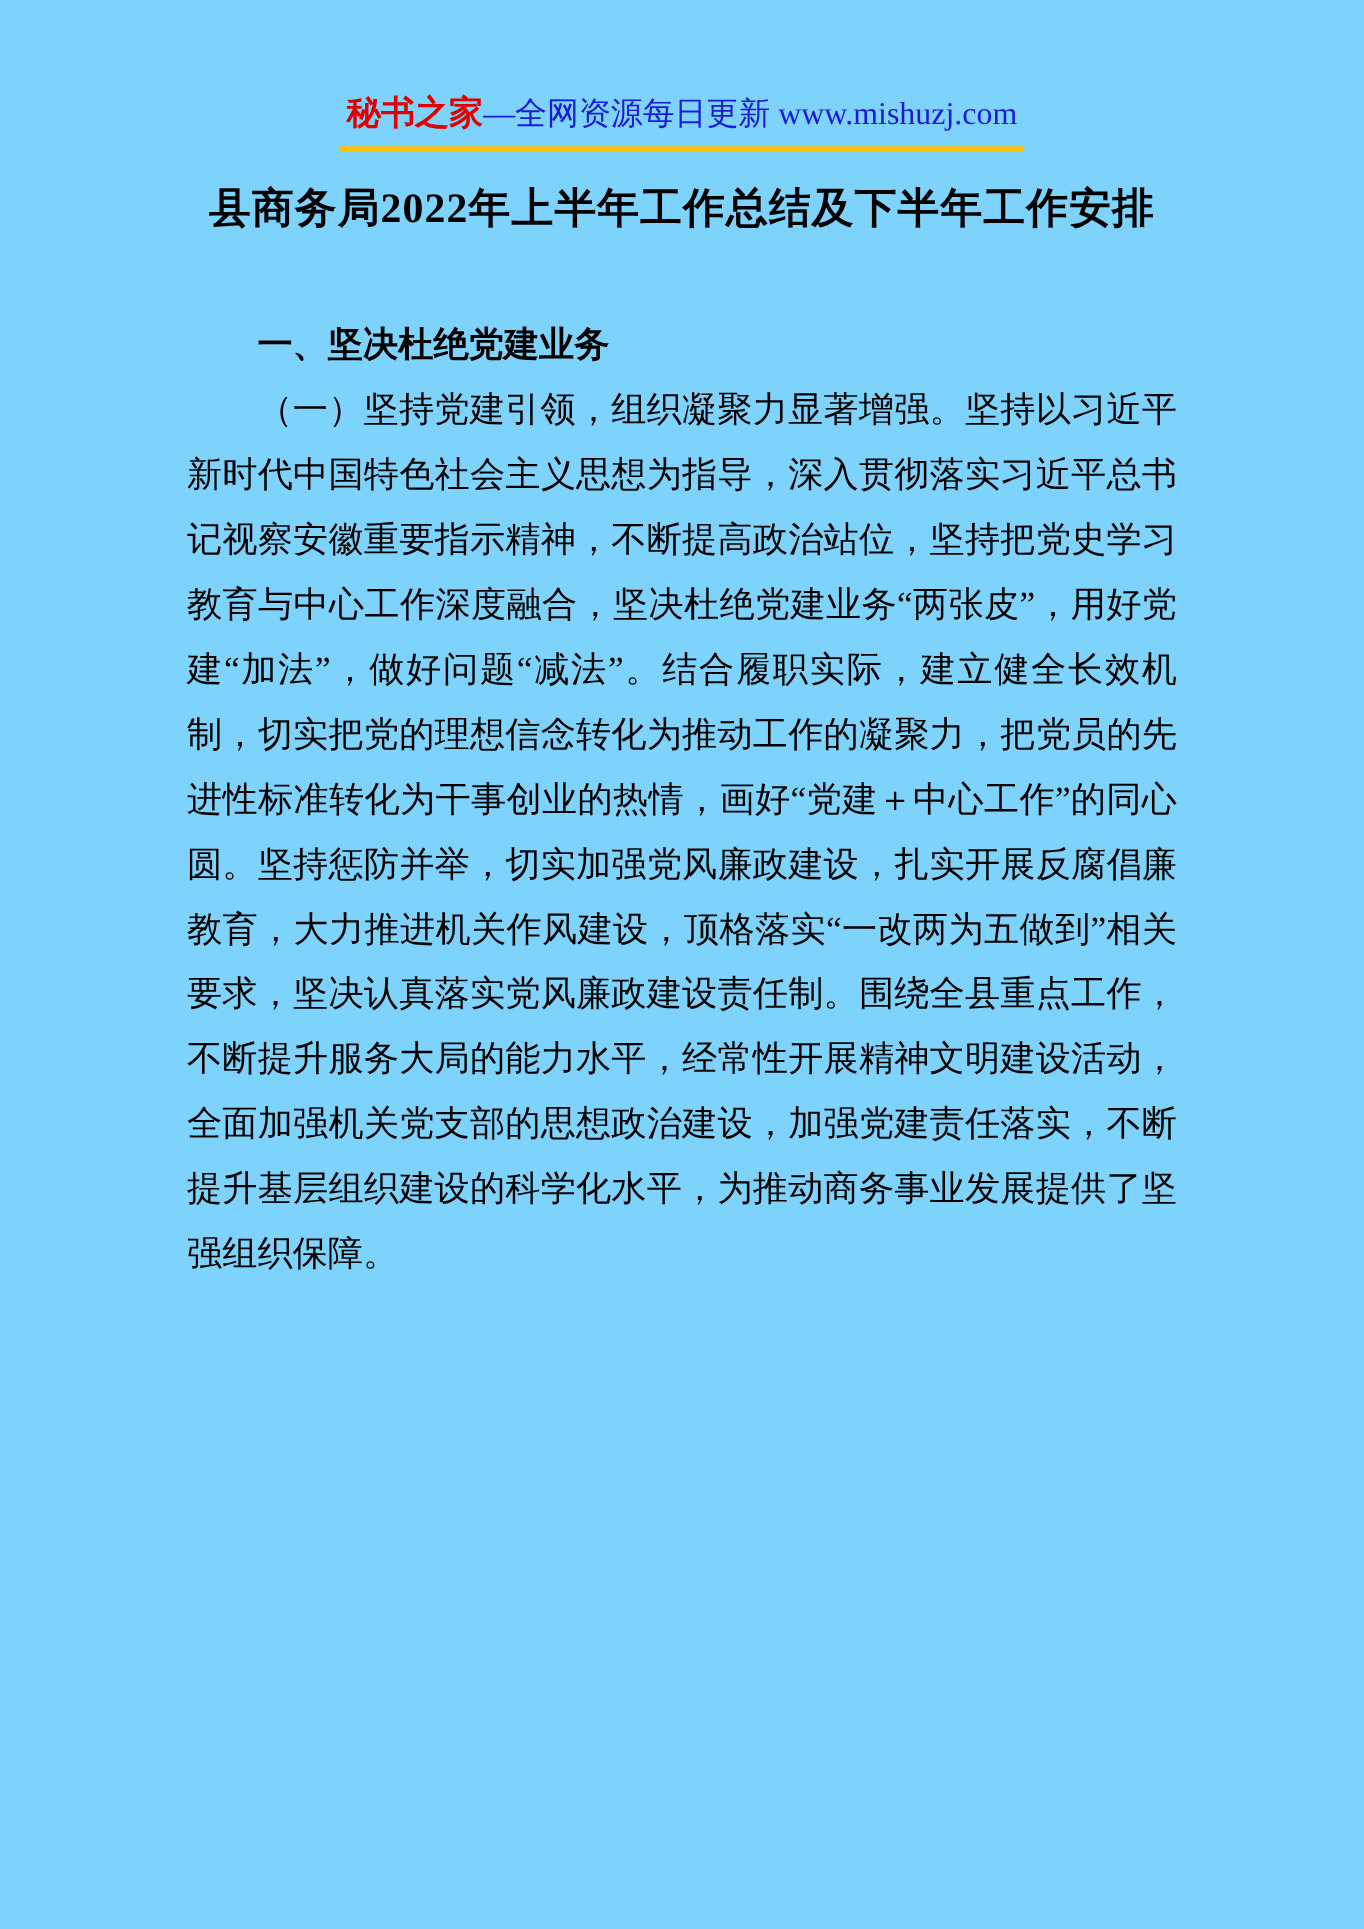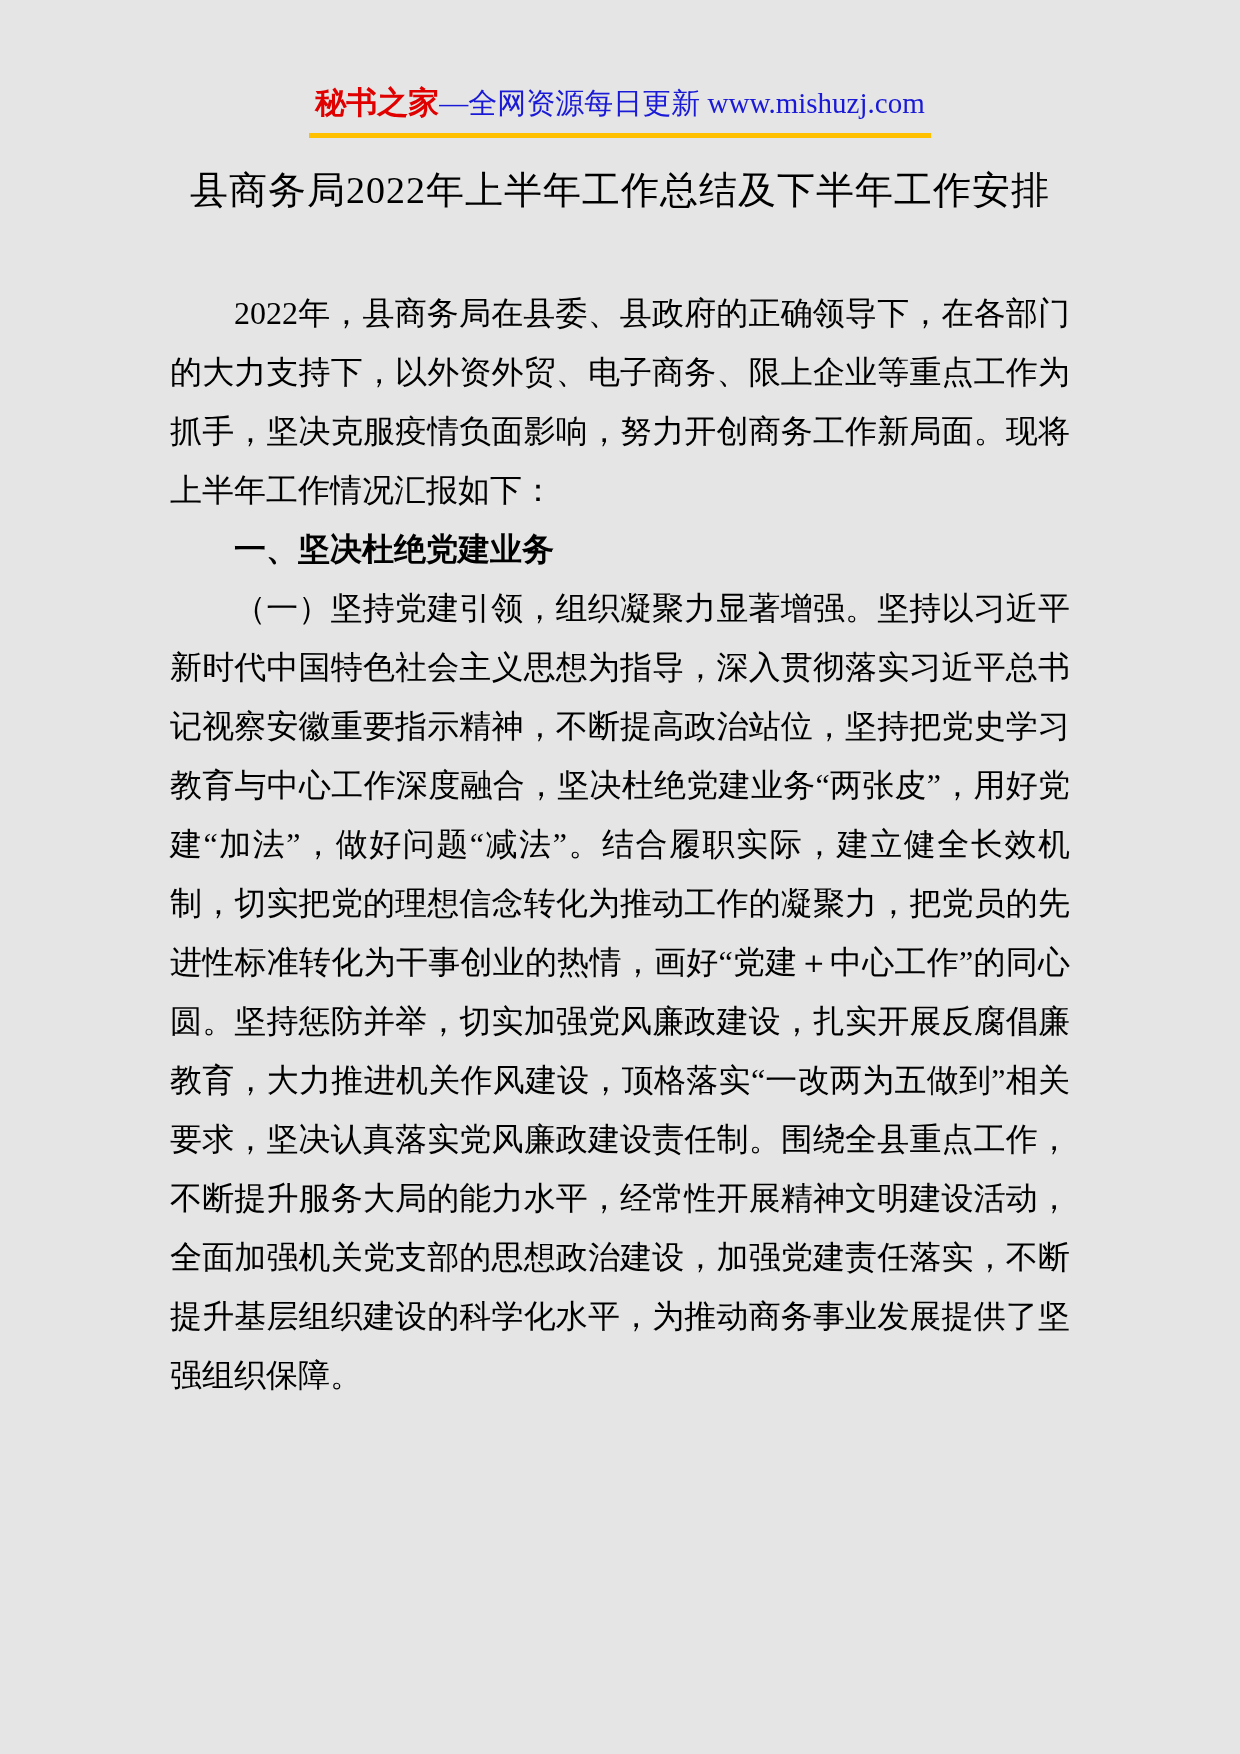--- a/index.html
+++ b/index.html
@@ -5,21 +5,21 @@
   * { margin: 0; padding: 0; box-sizing: border-box; }
   html, body { background: #ffffff; }
   body {
     font-family: "Liberation Serif", serif;
     color: #000000;
   }
   .page {
     width: 1240px;
     min-height: 1754px;
     margin: 0 auto;
-    background: #e5e5e5;
+    background: #7dd3fc;
     padding: 82px 170px 76px 170px;
   }
   .site-header {
     text-align: center;
   }
   .site-header-inner {
     display: inline-block;
     border-bottom: 5px solid var(--underline_yellow, #FFC000);
     padding: 0 6px 9px 6px;
     white-space: nowrap;
@@ -36,21 +36,21 @@
   .site-url {
     color: var(--link_blue, #1A1AD6);
     font-size: 29px;
     text-decoration: none;
     cursor: pointer;
   }
   .doc-title {
     margin-top: 26px;
     text-align: center;
     font-size: 38px;
-    font-weight: normal;
+    font-weight: bold;
     letter-spacing: 1px;
     line-height: 52px;
   }
   .doc-body {
     margin-top: 68px;
   }
   .para {
     font-size: 32px;
     line-height: 59px;
     text-align: justify;
@@ -73,21 +73,20 @@
   <div class="site-header">
     <div class="site-header-inner">
       <span class="brand">秘书之家</span><span class="tagline">—全网资源每日更新 </span><a class="site-url">www.mishuzj.com</a>
     </div>
   </div>
 
   <h1 class="doc-title">县商务局2022年上半年工作总结及下半年工作安排</h1>
 
   <div class="doc-body">
 
-    <p class="para">2022年，县商务局在县委、县政府的正确领导下，在各部门的大力支持下，以外资外贸、电子商务、限上企业等重点工作为抓手，坚决克服疫情负面影响，努力开创商务工作新局面。现将上半年工作情况汇报如下：</p>
 
     <p class="para section-heading">一、坚决杜绝党建业务</p>
 
     <p class="para"><span class="lead-bold">（一）坚持党建引领，组织凝聚力显著增强。</span><span>坚持以习近平新时代中国特色社会主义思想为指导，深入贯彻落实习近平总书记视察安徽重要指示精神，不断提高政治站位，坚持把党史学习教育与中心工作深度融合，坚决杜绝党建业务“两张皮”，用好党建“加法”，做好问题“减法”。结合履职实际，建立健全长效机制，切实把党的理想信念转化为推动工作的凝聚力，把党员的先进性标准转化为干事创业的热情，画好“党建＋中心工作”的同心圆。坚持惩防并举，切实加强党风廉政建设，扎实开展反腐倡廉教育，大力推进机关作风建设，顶格落实“一改两为五做到”相关要求，坚决认真落实党风廉政建设责任制。围绕全县重点工作，不断提升服务大局的能力水平，经常性开展精神文明建设活动，全面加强机关党支部的思想政治建设，加强党建责任落实，不断提升基层组织建设的科学化水平，为推动商务事业发展提供了坚强组织保障。</span></p>
 
   </div>
 
 </div>
 
 </body></html>

